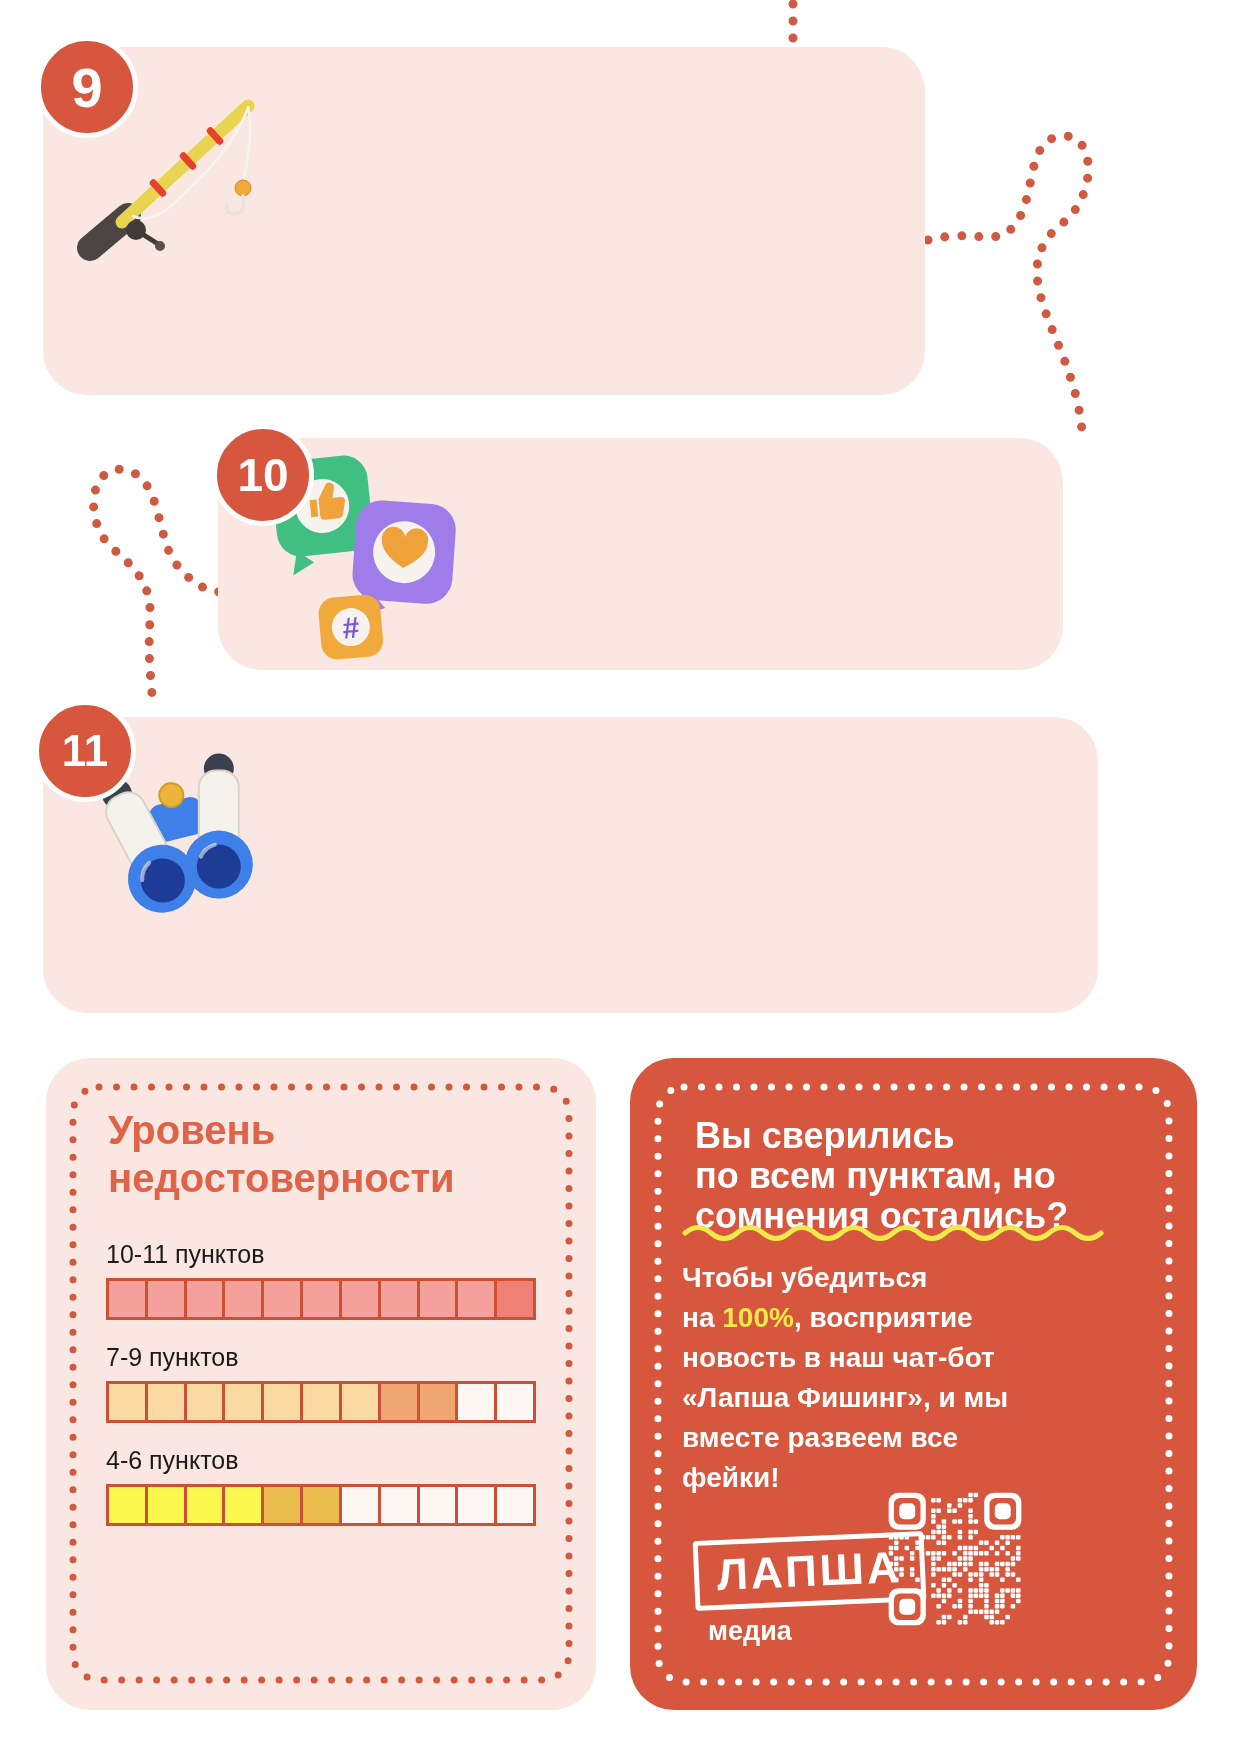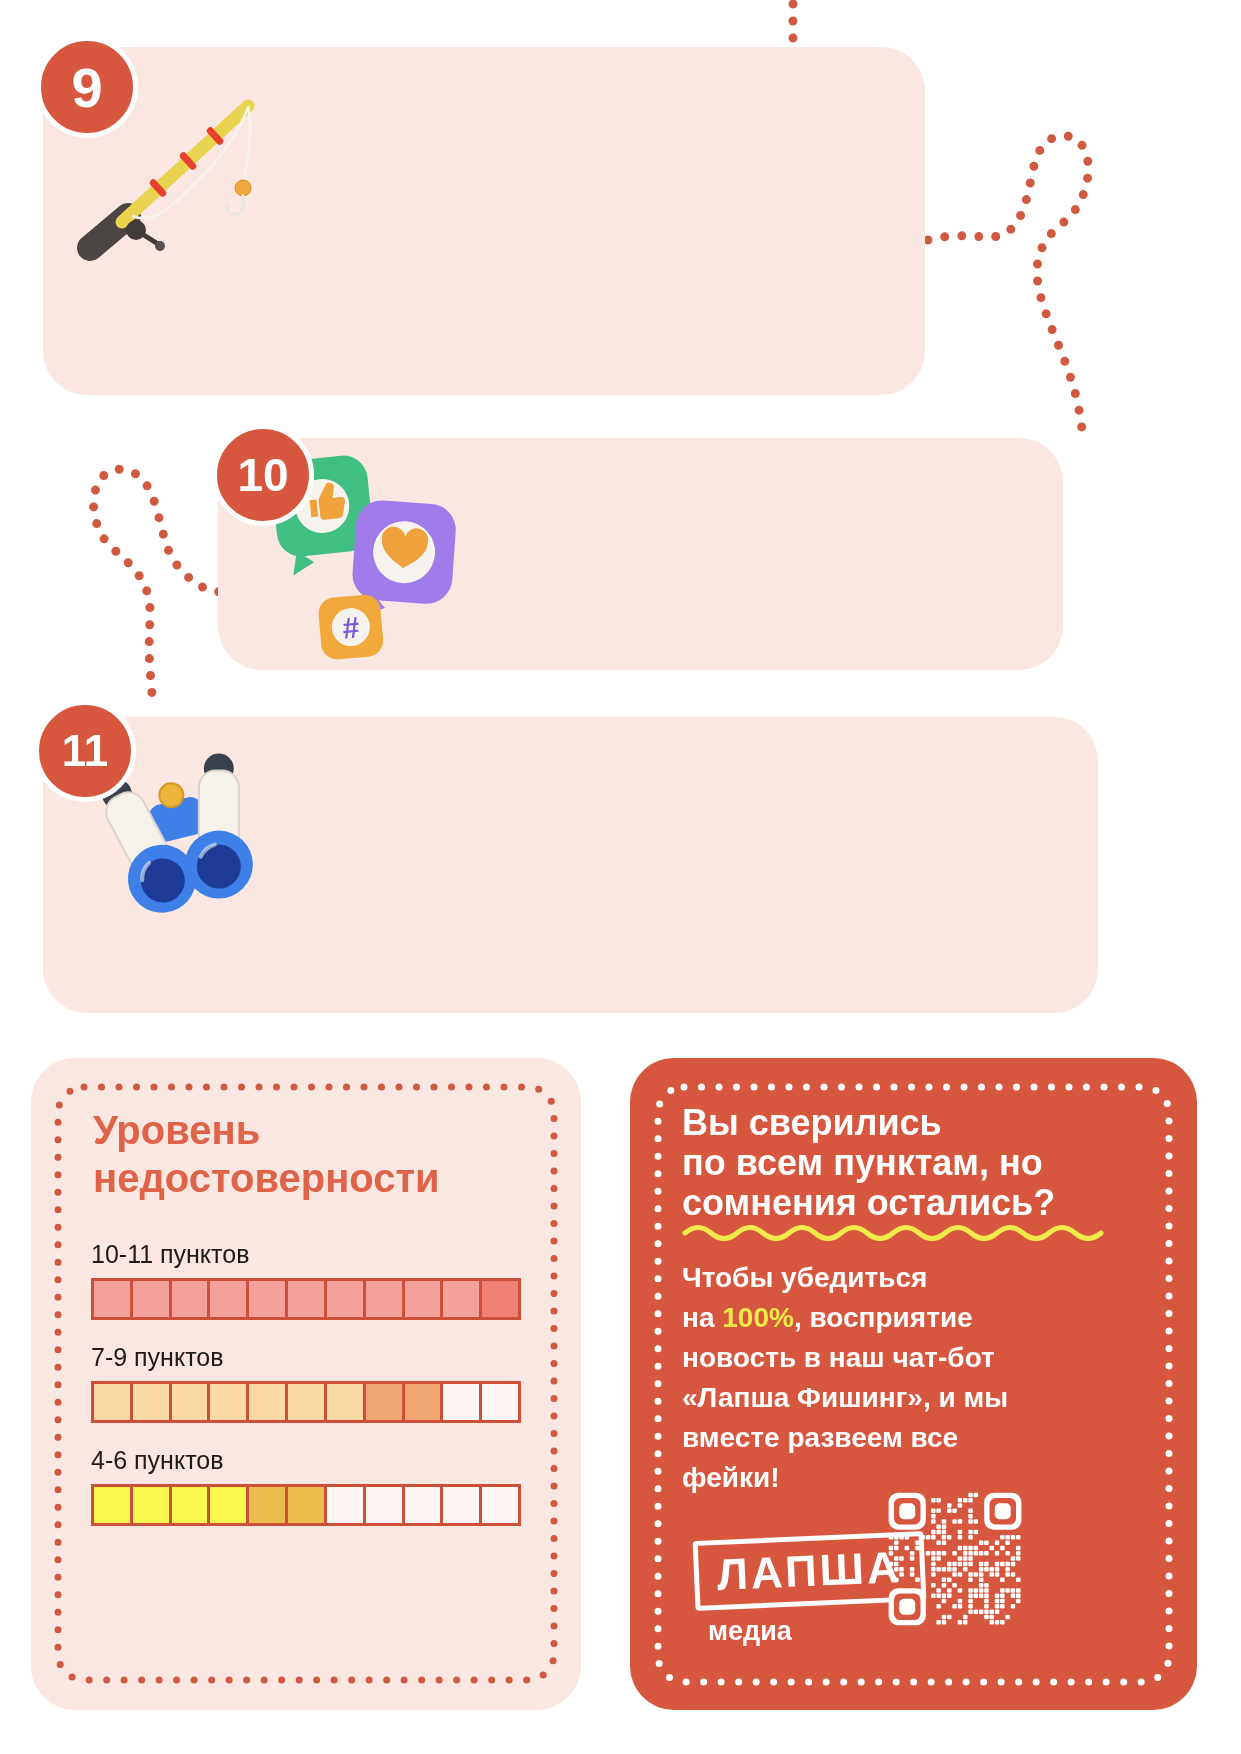--- a/index.html
+++ b/index.html
@@ -25,21 +25,21 @@
   .para{position:absolute;white-space:pre-line;}
   .p9{left:300px;font-size:23px;line-height:34.5px;}
   .p9a{top:121px;} .p9b{top:298px;}
   .p10{left:483px;top:558px;font-size:23px;line-height:31px;}
   .p11{left:300px;font-size:22px;line-height:27.5px;}
   .p11a{top:798px;} .p11b{top:906px;}
   .icon{position:absolute;z-index:4;}
   .rod-icon{left:62px;top:76px;}
   .comments-icon{left:262px;top:444px;}
   .binoculars-icon{left:66px;top:734px;}
-  .chart-card{left:31px;top:1058px;width:550px;height:652px;}
+  .chart-card{left:46px;top:1058px;width:550px;height:652px;}
   .cta-card{position:absolute;left:630px;top:1058px;width:567px;height:652px;background:var(--accent);border-radius:44px;}
   .frame-svg{position:absolute;left:0;top:0;pointer-events:none;}
   .chart-title{position:absolute;left:62px;top:48px;font-size:40px;font-weight:bold;color:var(--title);
                white-space:pre-line;line-height:48px;}
   .rows{position:absolute;left:60px;top:162px;width:430px;}
   .bar-row{margin-bottom:23px;margin-top:20px;}
   .bar-label{font-size:25px;margin-bottom:9px;}
   .bar{display:flex;height:42px;border:3px solid var(--cell-border);box-sizing:border-box;}
   .cell{flex:1;border-right:3px solid var(--cell-border);background:var(--cell-empty);}
   .cell:last-child{border-right:none;}
@@ -212,21 +212,21 @@
             <span class="cell"></span>
           </div>
         </div>
       </div>
   </section>
 
   <section class="cta-card">
     <svg class="frame-svg" width="567" height="652" viewBox="0 0 567 652">
       <rect x="28" y="29" width="511" height="595" rx="26" fill="none" stroke="#ffffff" stroke-width="7" stroke-linecap="round" stroke-dasharray="0 17.5"></rect>
     </svg>
-    <h2 class="cta-head" style="margin:0;">Вы сверились
+    <h2 class="cta-head" style="margin:13px;">Вы сверились
 по всем пунктам, но
 сомнения остались?</h2>
     <svg class="wavy" width="430" height="18" viewBox="0 0 430 18">
       <path d="M3 9 q13 -11 26 0 q13 11 26 0 q13 -11 26 0 q13 11 26 0 q13 -11 26 0 q13 11 26 0 q13 -11 26 0 q13 11 26 0 q13 -11 26 0 q13 11 26 0 q13 -11 26 0 q13 11 26 0 q13 -11 26 0 q13 11 26 0 q13 -11 26 0 q13 11 26 0" fill="none" stroke="var(--yellow)" stroke-width="5" stroke-linecap="round"></path>
     </svg>
     <div class="cta-body"><span>Чтобы убедиться</span><br><span>на </span><span class="hl">100%</span><span>, восприятие</span><br><span>новость в наш чат-бот</span><br><span>«Лапша Фишинг», и мы</span><br><span>вместе развеем все</span><br><span>фейки!</span></div>
     <div class="logo-block">
       <div class="logo-frame">ЛАПША</div>
       <div class="logo-sub">медиа</div>
     </div>

